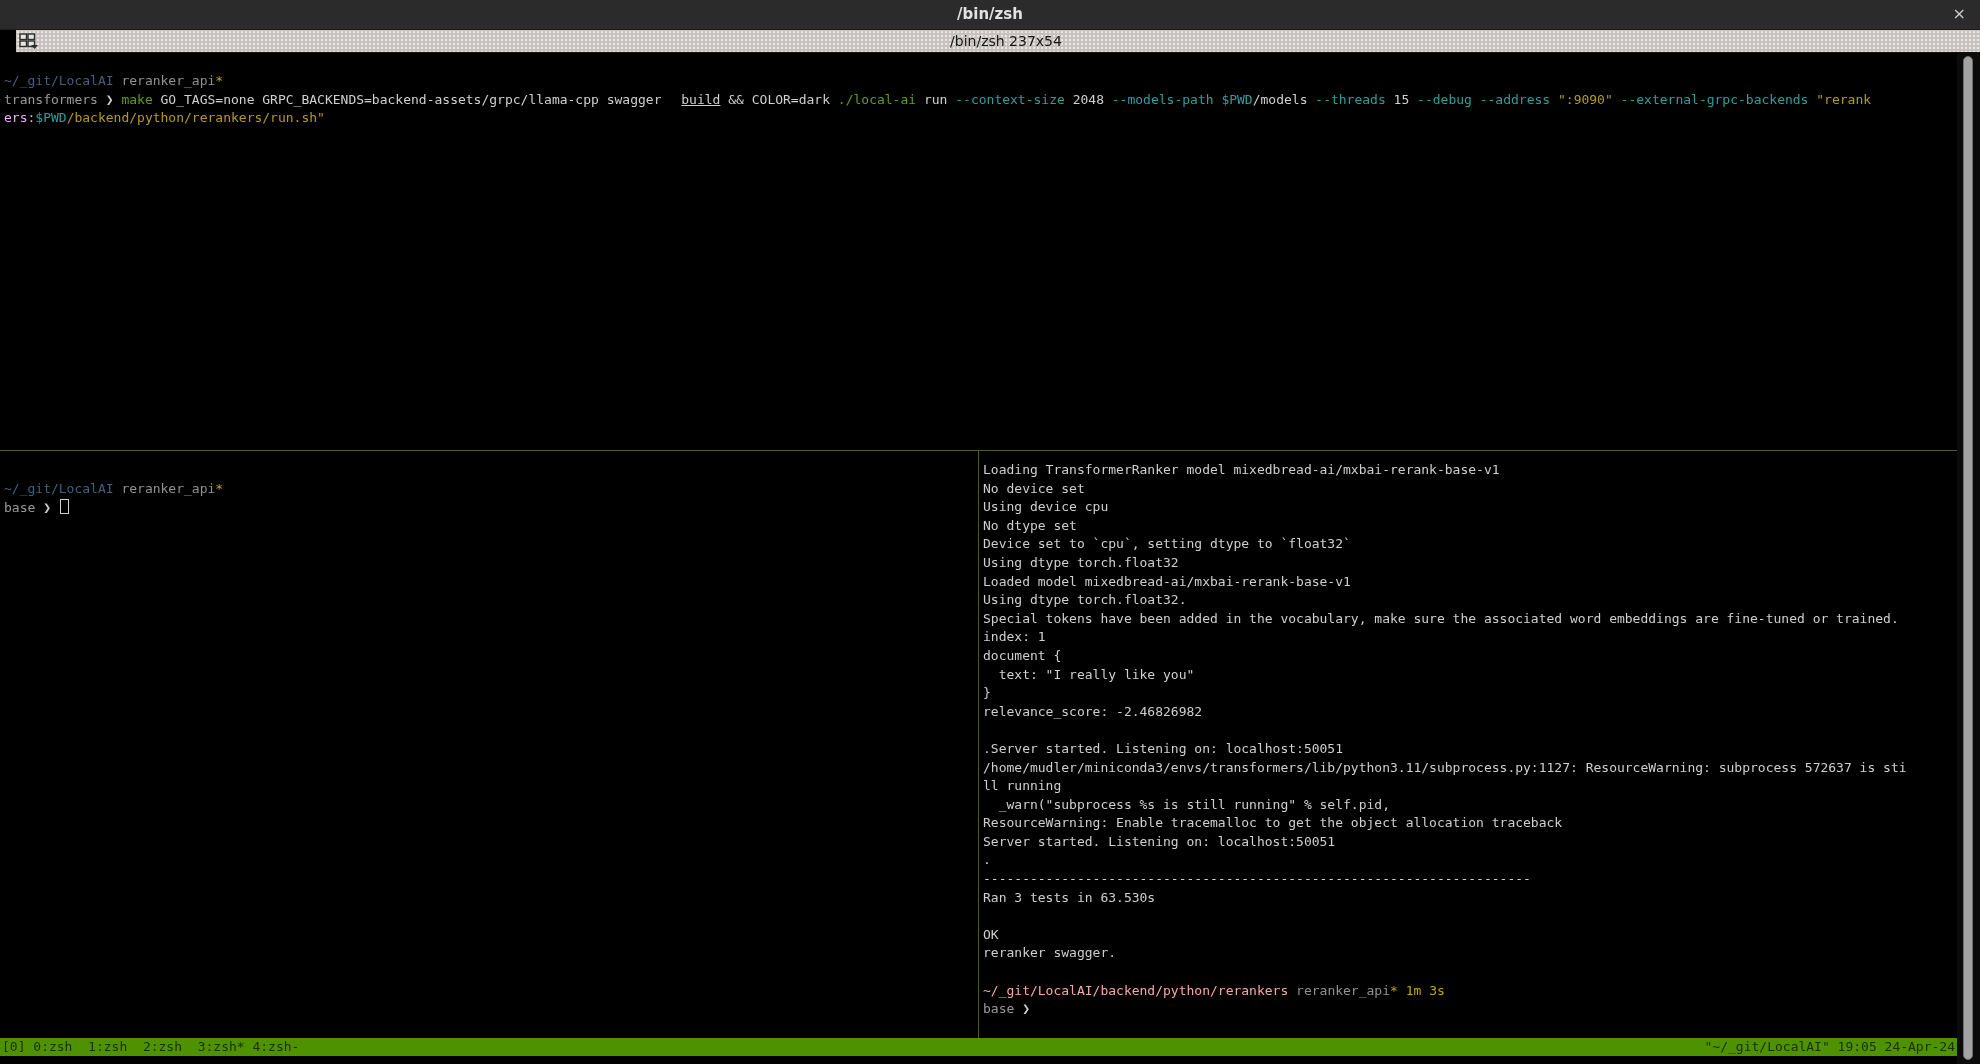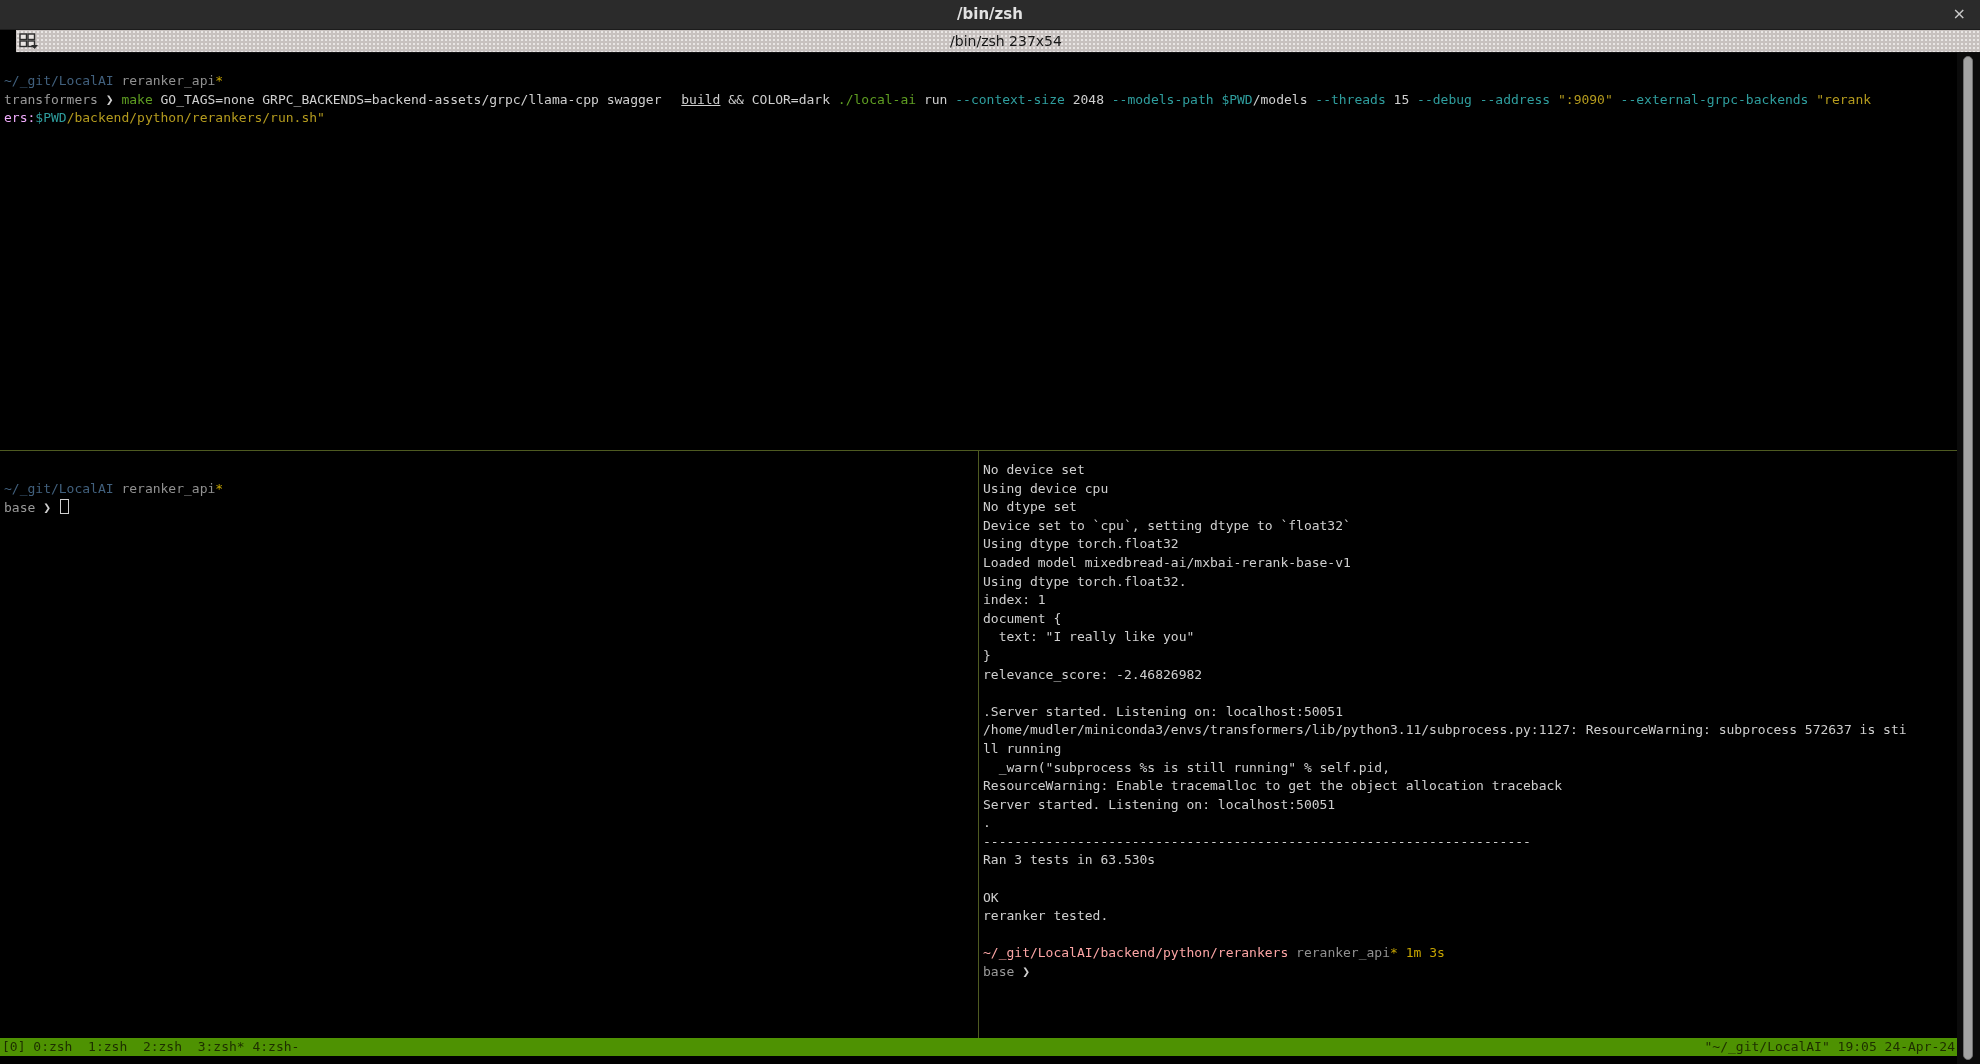--- a/index.html
+++ b/index.html
@@ -95,45 +95,47 @@
     <div class="hborder"></div>
     <div class="vborder"></div>
 
     <div class="pane pane-bl">
       <div class="tline"><span style="color: rgb(65, 96, 125);">~/_git/LocalAI</span><span style="color: rgb(207, 207, 207);"> </span><span style="color: rgb(145, 145, 145);">reranker_api</span><span style="color: rgb(199, 165, 0);">*</span></div>
       <div class="tline"><span><span style="color: rgb(154, 154, 154);">base </span><span style="color: rgb(207, 207, 207);">❯ </span></span><span class="cursor-hollow"></span></div>
     </div>
 
     <div class="pane pane-right">
       <div>
+          <div class="tline">Loading TransformerRanker model mixedbread-ai/mxbai-rerank-base-v1</div>
           <div class="tline">No device set</div>
           <div class="tline">Using device cpu</div>
           <div class="tline">No dtype set</div>
           <div class="tline">Device set to `cpu`, setting dtype to `float32`</div>
           <div class="tline">Using dtype torch.float32</div>
           <div class="tline">Loaded model mixedbread-ai/mxbai-rerank-base-v1</div>
           <div class="tline">Using dtype torch.float32.</div>
+          <div class="tline">Special tokens have been added in the vocabulary, make sure the associated word embeddings are fine-tuned or trained.</div>
           <div class="tline">index: 1</div>
           <div class="tline">document {</div>
           <div class="tline">  text: "I really like you"</div>
           <div class="tline">}</div>
           <div class="tline">relevance_score: -2.46826982</div>
           <div class="tline">&nbsp;</div>
           <div class="tline">.Server started. Listening on: localhost:50051</div>
           <div class="tline">/home/mudler/miniconda3/envs/transformers/lib/python3.11/subprocess.py:1127: ResourceWarning: subprocess 572637 is sti</div>
           <div class="tline">ll running</div>
           <div class="tline">  _warn("subprocess %s is still running" % self.pid,</div>
           <div class="tline">ResourceWarning: Enable tracemalloc to get the object allocation traceback</div>
           <div class="tline">Server started. Listening on: localhost:50051</div>
           <div class="tline">.</div>
           <div class="tline">----------------------------------------------------------------------</div>
           <div class="tline">Ran 3 tests in 63.530s</div>
           <div class="tline">&nbsp;</div>
           <div class="tline">OK</div>
-          <div class="tline">reranker tested.</div>
+          <div class="tline">reranker swagger.</div>
           <div class="tline">&nbsp;</div>
         </div>
       <div class="tline"><span style="color: #fca5a5; text-align: center;">~/_git/LocalAI/backend/python/rerankers</span><span style="color: rgb(207, 207, 207);"> </span><span style="color: rgb(145, 145, 145);">reranker_api</span><span style="color: rgb(199, 165, 0);">*</span><span style="color: rgb(207, 207, 207);"> </span><span style="color: rgb(199, 165, 0);">1m 3s</span></div>
       <div class="tline"><span style="color: rgb(154, 154, 154);">base </span><span style="color: rgb(207, 207, 207);">❯</span></div>
     </div>
 
     <div class="statusbar">
       <span>[0] 0:zsh  1:zsh  2:zsh  3:zsh* 4:zsh-</span>
       <span>"~/_git/LocalAI" 19:05 24-Apr-24</span>
     </div>

